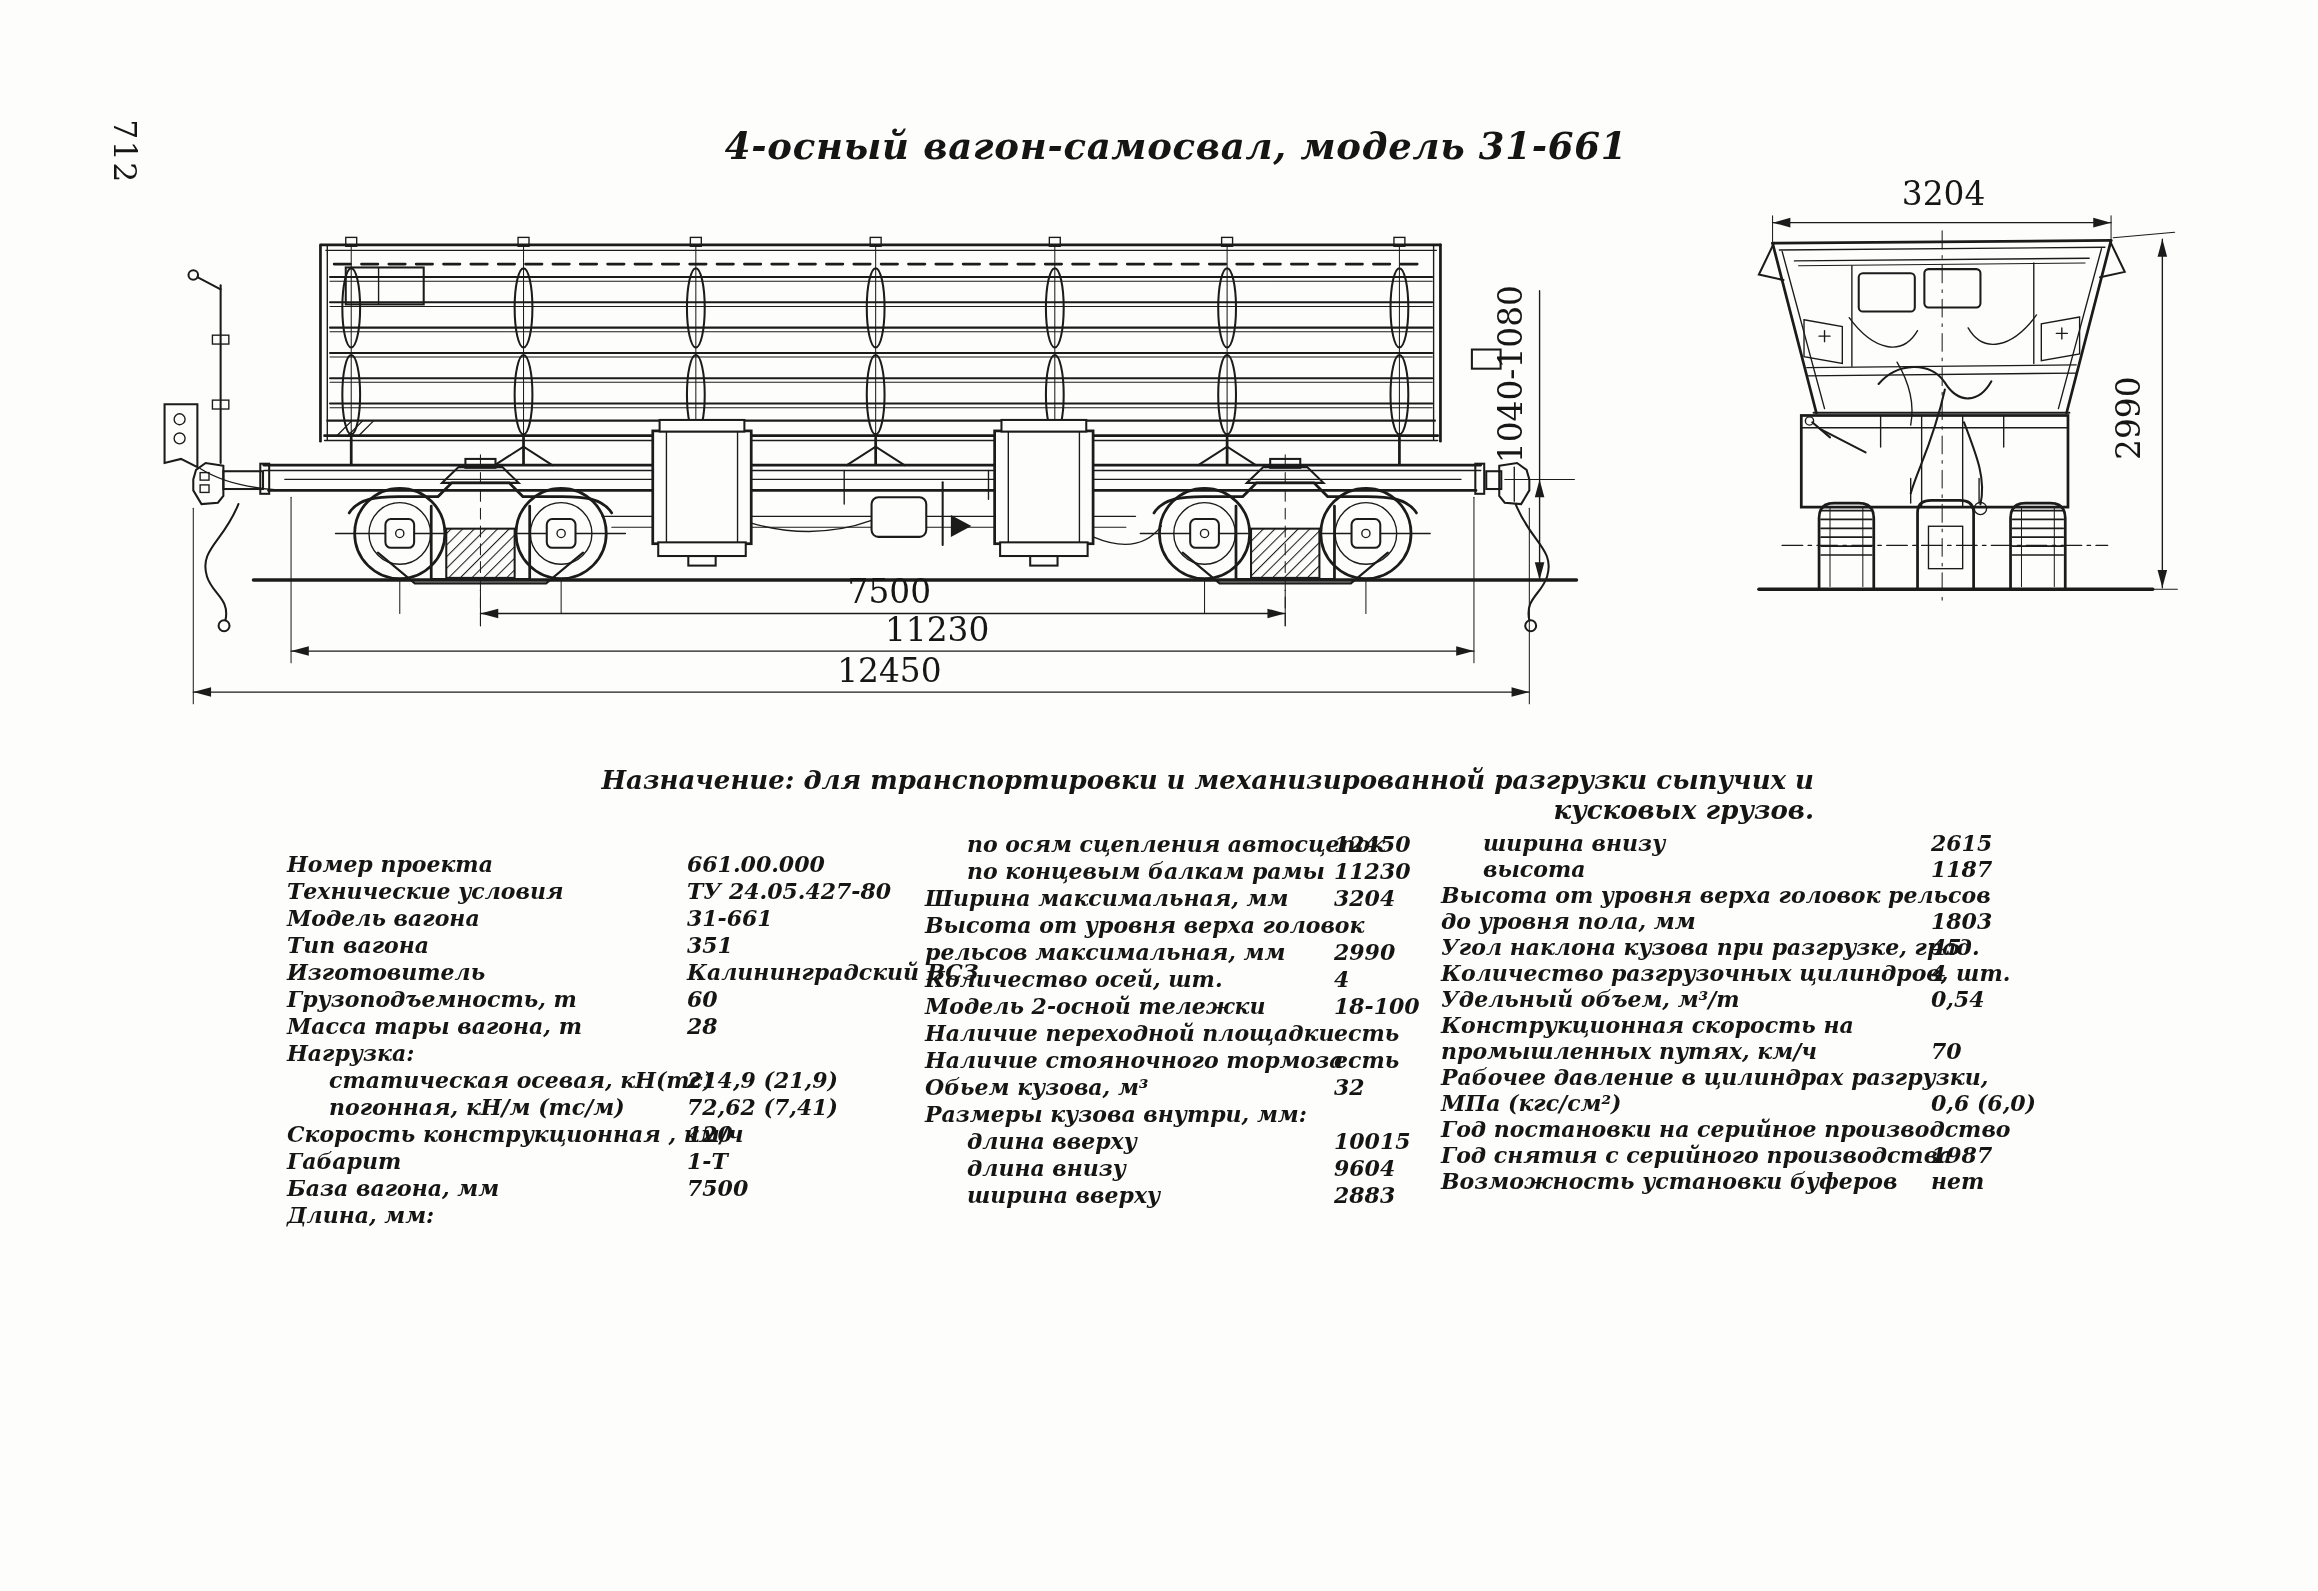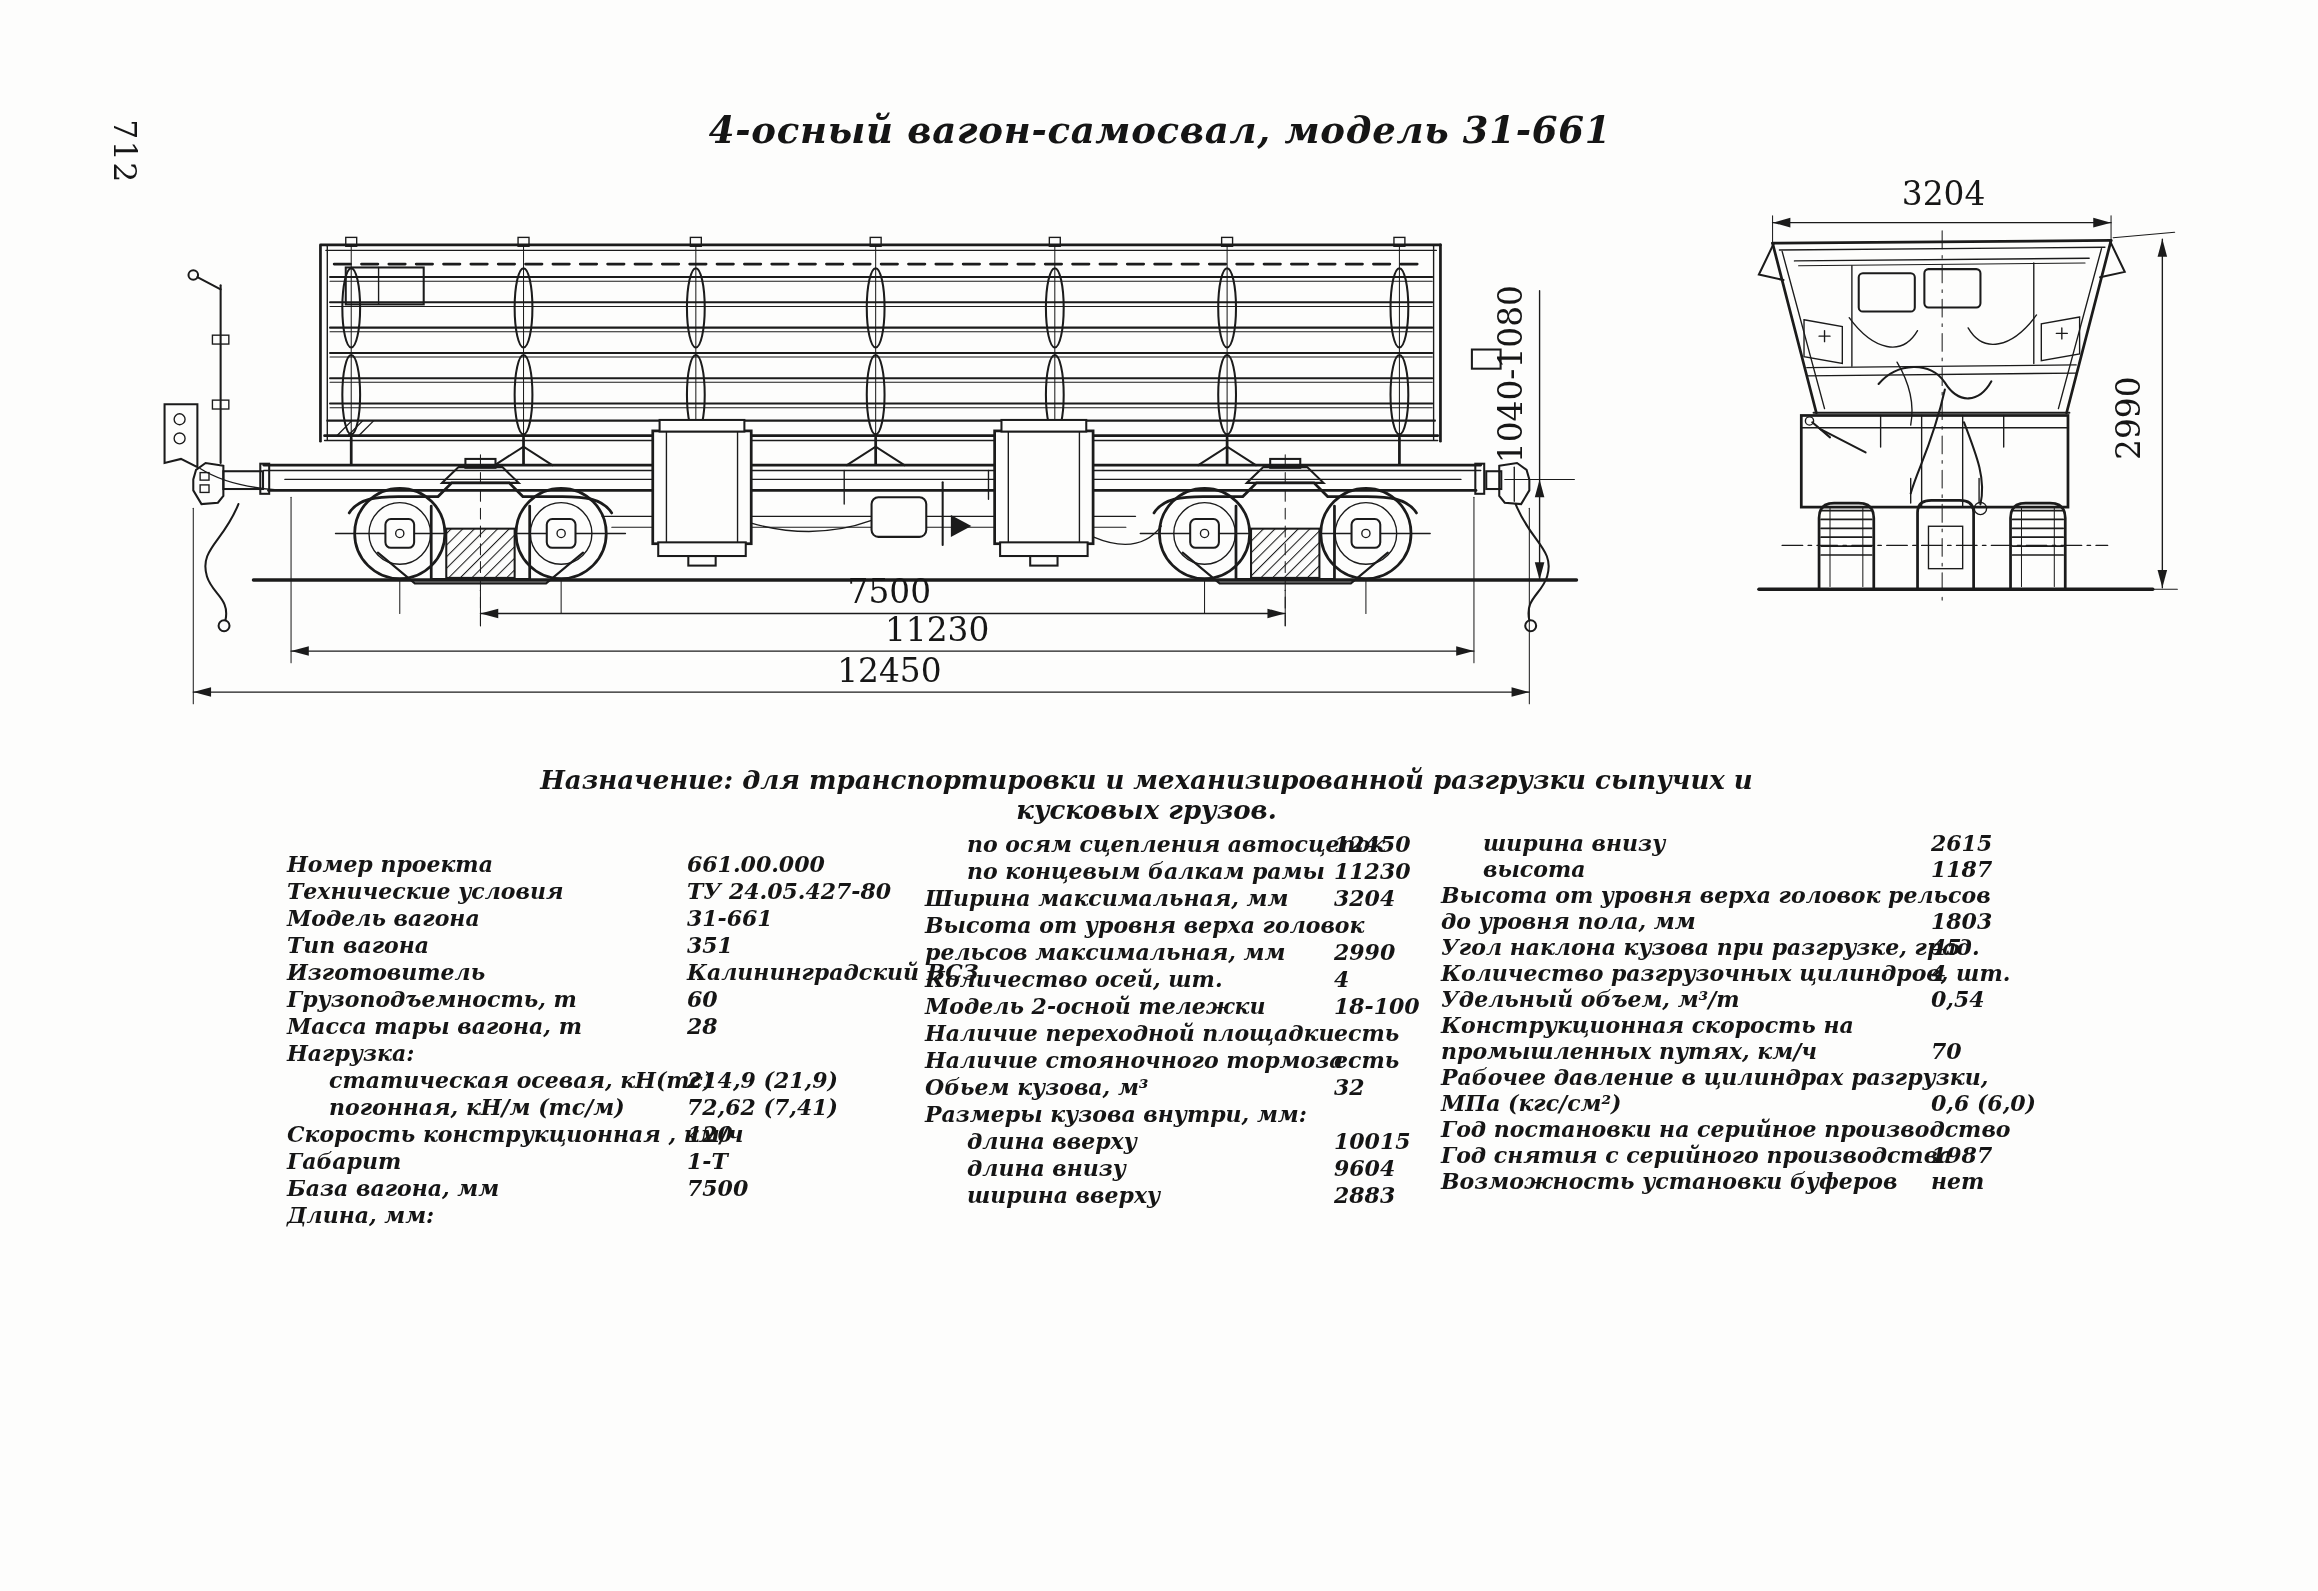--- a/index.html
+++ b/index.html
@@ -1,23 +1,23 @@
 <!DOCTYPE html>
 <html style="font-size:11px"><head>
 <meta charset="utf-8">
 <style>
   html,body{margin:0;padding:0;background:#e8e8e6;}
   .page{position:relative;width:2319px;height:1591px;background:#fdfdfc;overflow:hidden;
         font-family:"DejaVu Serif",serif;color:#151515;}
   .pagenum{position:absolute;left:81px;top:131px;width:82px;height:41px;
            transform:rotate(90deg);transform-origin:50% 50%;
            font:400 31.5px "DejaVu Serif",serif;letter-spacing:1.4px;text-align:center;}
-  .title{position:absolute;left:650px;top:108px;width:1020px;margin:0;text-align:center;
+  .title{position:absolute;left:650px;top:108px;width:1020px;margin:16px;text-align:center;
          font:italic 700 37px "DejaVu Serif",serif;letter-spacing:0.7px;}
-  .purpose{position:absolute;left:479px;top:765px;width:1335px;text-align:center;
+  .purpose{position:absolute;left:479px;top:765px;width:1335px;text-align:right;
            font:italic 700 26px "DejaVu Serif",serif;}
   svg.draw{position:absolute;}
   svg.draw text.dim{font-family:"DejaVu Serif",serif;font-size:48px;fill:#161616;}
   .speccol{position:absolute;}
   .spec-row{position:relative;white-space:nowrap;}
   .c1 .spec-row,.c2 .spec-row{height:27px;}
   .c3 .spec-row{height:26px;}
   .lbl{position:absolute;left:0;top:0;font:italic 700 22px "DejaVu Serif",serif;line-height:25px;}
   .lbl.ind{left:42px;}
   .val{position:absolute;top:0;font:italic 700 22px "DejaVu Serif",serif;line-height:25px;}

